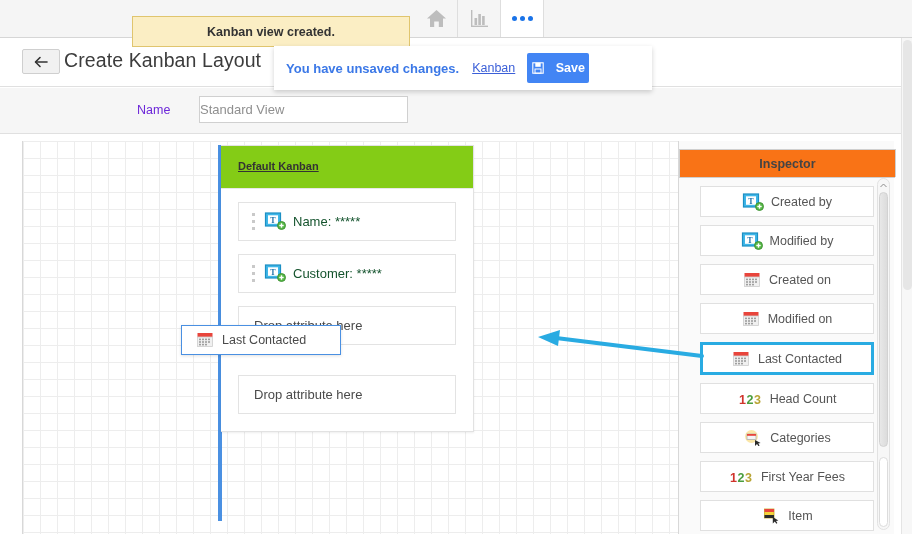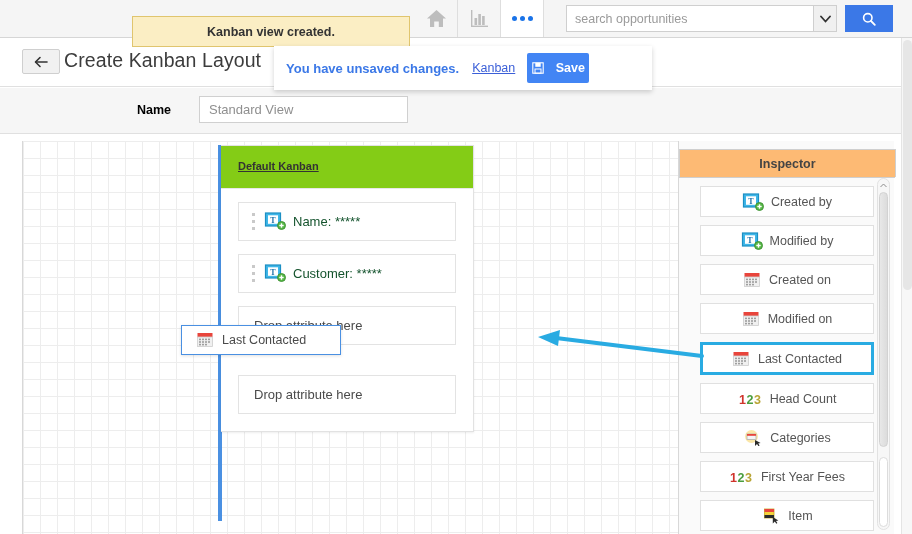--- a/index.html
+++ b/index.html
@@ -122,32 +122,32 @@
     position: absolute;
     top: 88px; left: 0;
     width: 901px; height: 46px;
     background: #f6f6f6;
     border-bottom: 1px solid #e0e0e0;
   }
   .namelabel {
     position: absolute;
     top: 15px; left: 137px;
     font-size: 12.5px;
-    font-weight: bold;
-    color: #000000;
+    font-weight: normal;
+    color: #6d28d9;
   }
   .nameinput {
     position: absolute;
     top: 8px; left: 199px;
     width: 209px; height: 27px;
     border: 1px solid #d0d0d0;
     background: #fff;
     font-size: 13px;
     color: #8f8f8f;
-    padding: 0 9px;
+    padding: 0 0;
     font-family: "Liberation Sans", sans-serif;
     outline: none;
   }
   .nameinput::placeholder { color: #8f8f8f; }
 
   
   .canvas {
     position: absolute;
     top: 141px; left: 22px;
     width: 658px; height: 393px;
@@ -272,21 +272,21 @@
     display: flex;
     border-bottom: 1px solid #cfcfcf;
   }
   .tab {
     flex: 1;
     display: flex; align-items: center; justify-content: center;
     font-size: 12.5px;
     color: #444;
     font-weight: bold;
     cursor: pointer;
-    background: #fdba74;
+    background: #f97316;
     border: 1px solid #cfcfcf;
     border-bottom: none;
     margin-right: -1px;
   }
   .tab.active {
     background: #ffffff;
     border-top: 3px solid #1e88e5;
     border-bottom: 1px solid #ffffff;
     margin-bottom: -1px;
     color: #333;
@@ -445,34 +445,20 @@
       </div>
       <div class="tb-btn dots">
         <span class="dots-ico">
           <i></i>
             <i></i>
             <i></i>
         </span>
       </div>
     </div>
 
-    <div class="searchwrap">
-      <input class="search-input" type="text" placeholder="search opportunities" style="">
-      <div class="search-caret">
-        <svg viewBox="0 0 11 8">
-          <path d="M1 1.5 L5.5 6.5 L10 1.5" stroke="#333" stroke-width="1.8" fill="none" stroke-linecap="round"></path>
-        </svg>
-      </div>
-      <div class="search-go">
-        <svg viewBox="0 0 14 14">
-          <circle cx="5.8" cy="5.8" r="4.2" stroke="#ffffff" stroke-width="1.6" fill="none"></circle>
-          <line x1="9" y1="9" x2="12.8" y2="12.8" stroke="#ffffff" stroke-width="1.8" stroke-linecap="round"></line>
-        </svg>
-      </div>
-    </div>
   </div>
 
   <div class="pagehead">
     <div class="backbtn">
       <svg viewBox="0 0 15 12">
         <path d="M6 1.5 L1.5 6 L6 10.5" stroke="#333" stroke-width="1.6" fill="none" stroke-linecap="round" stroke-linejoin="round"></path>
         <line x1="1.8" y1="6" x2="13" y2="6" stroke="#333" stroke-width="1.6" stroke-linecap="round"></line>
       </svg>
     </div>
     <div class="page-title">Create Kanban Layout</div>

